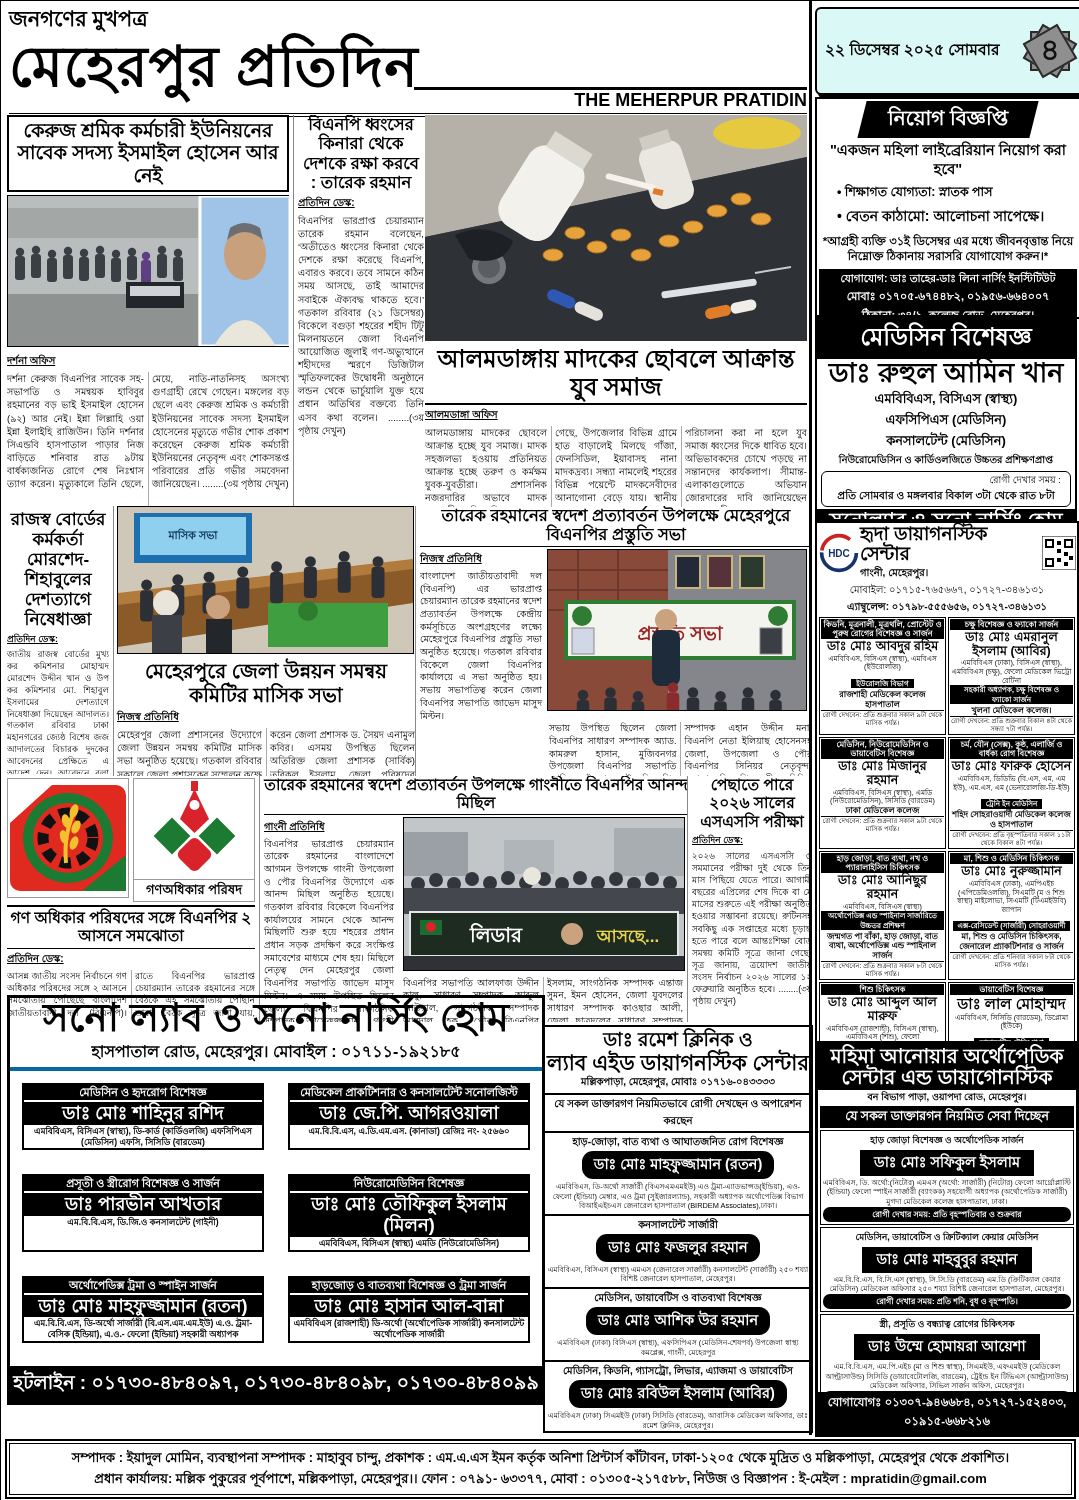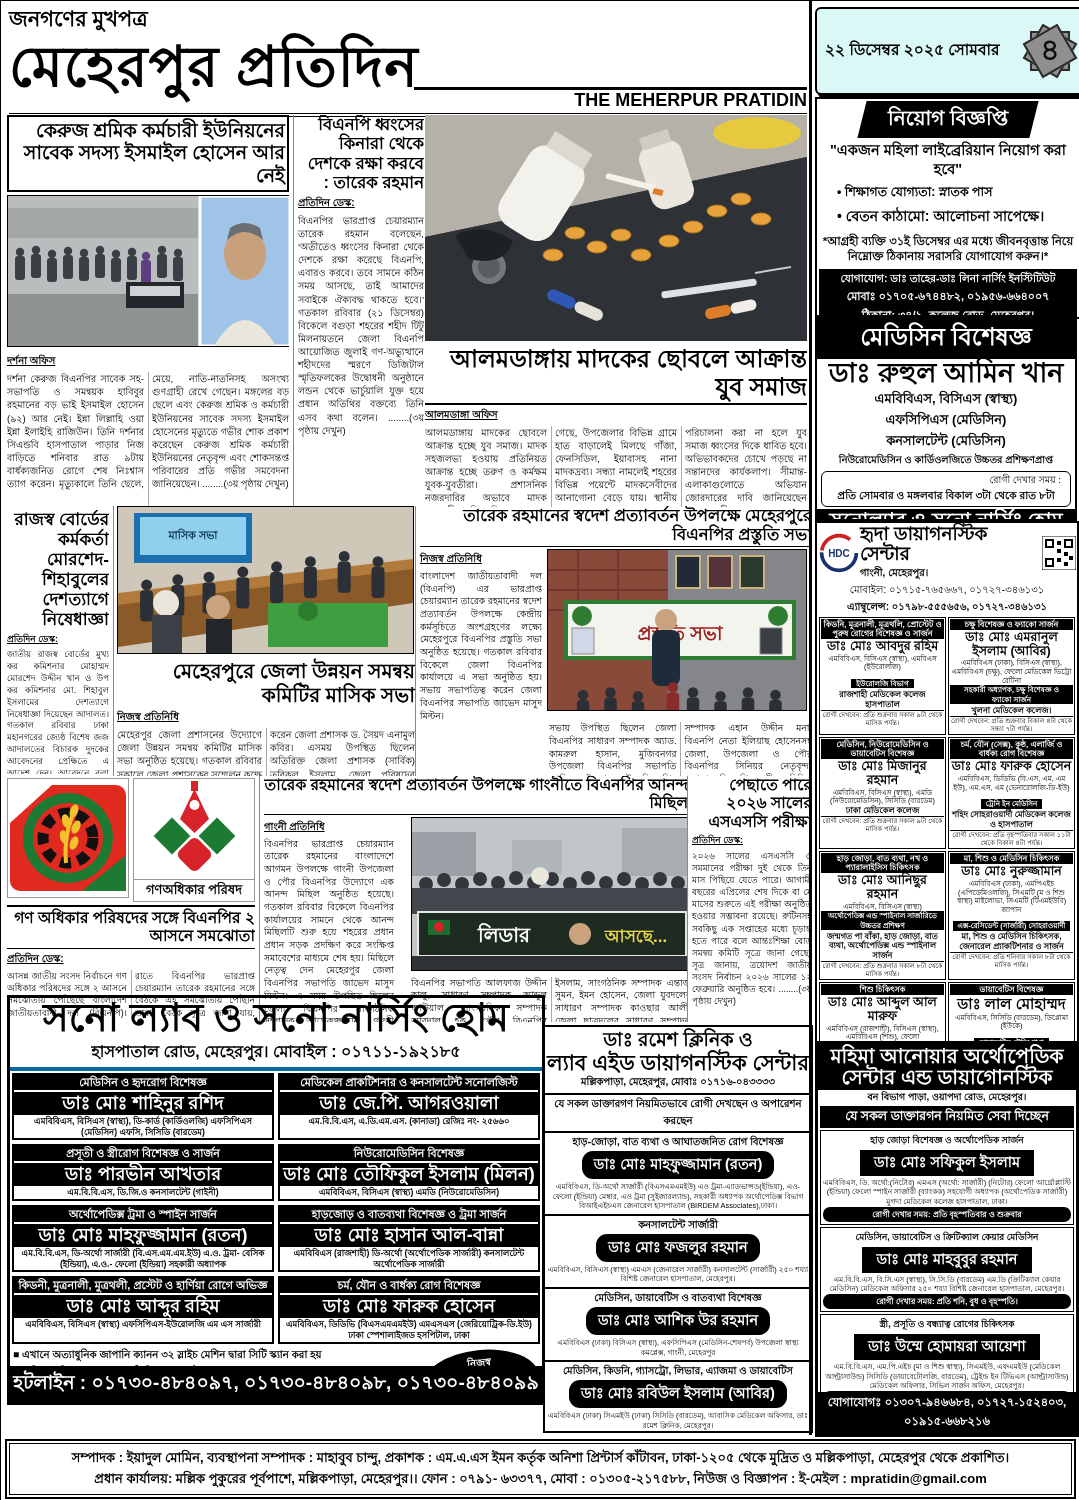--- a/index.html
+++ b/index.html
@@ -7,31 +7,31 @@
         font-family:"Liberation Sans","DejaVu Sans",sans-serif;color:#000;overflow:hidden;
         border:1px solid #000}
   .abs{position:absolute}
   .b1{border:1px solid #000}.b2{border:2px solid #000}.b3{border:3px solid #000}
   .ctr{text-align:center}
   .bar{background:#000;color:#fff}
   .byline{font-weight:bold;text-decoration:underline;font-size:10px;margin:2px 0}
   .bodytx{text-align:justify;font-size:9.5px;line-height:1.38}
   .col2{column-count:2;column-gap:8px;column-rule:1px solid #aaa}
   .col3{column-count:3;column-gap:8px;column-rule:1px solid #aaa}
-  .hl{font-weight:bold;text-align:right;line-height:1.18}
+  .hl{font-weight:bold;text-align:center;line-height:1.18}
   
   .dcard{border:1px solid #000;text-align:center;margin:1px;padding:1px;overflow:hidden;background:#fff}
   .spec{background:#000;color:#fff;font-size:8px;font-weight:bold;padding:1px 2px;line-height:1.15}
   .dname{font-weight:bold;font-size:12.5px;line-height:1.1;padding:1px 0}
   .deg{font-size:7.2px;line-height:1.2}
   .tagb{background:#000;color:#fff;font-size:7.2px;display:inline-block;padding:0 5px;font-weight:bold;line-height:1.3}
   .place{font-size:8.2px;font-weight:bold;line-height:1.15}
   .timeln{font-size:6.6px;border-top:1px solid #000;margin-top:1px;line-height:1.2}
   
-  .scard{border:2px solid #000;text-align:center;margin:2px;overflow:hidden}
+  .scard{border:2px solid #000;text-align:center;margin:12px;overflow:hidden}
   .sspec{background:#000;color:#fff;font-weight:bold;font-size:11px;padding:1px;line-height:1.2}
   .sname{background:#000;color:#fff;font-weight:bold;font-size:18px;padding:1px;margin-top:2px;line-height:1.15}
   .sdeg{font-size:8.6px;font-weight:bold;line-height:1.25;padding:1px}
   
   .rcard{border-top:2px solid #000;text-align:center;padding:3px 2px}
   .rspec{font-weight:bold;font-size:10px;line-height:1.2}
   .rname{background:#000;color:#fff;display:inline-block;border-radius:11px;font-weight:bold;font-size:14.5px;padding:2px 12px;margin:3px 0}
   .rdeg{font-size:7.4px;line-height:1.3}
   
   .mcard{border:1px solid #000;margin:2px;text-align:center;padding:2px;overflow:hidden}
@@ -429,21 +429,21 @@
         <div style="font-weight:bold;font-size:13px;border-top:1px solid #999">গণঅধিকার পরিষদ</div>
       </div>
     </div>
     <div class="hl" style="font-size:15.5px;border-top:2px solid #000;border-bottom:1px solid #000;padding:2px 0;margin-top:3px">গণ অধিকার পরিষদের সঙ্গে বিএনপির ২ আসনে সমঝোতা</div>
     <div class="byline">প্রতিদিন ডেস্ক:</div>
     <div class="bodytx col2" style="font-size:9px;height:82px">আসন্ন জাতীয় সংসদ নির্বাচনে গণ অধিকার পরিষদের সঙ্গে ২ আসনে সমঝোতায় পৌঁছেছে বাংলাদেশ জাতীয়তাবাদী দল (বিএনপি)। গতকাল রবিবার (২১ ডিসেম্বর) রাতে বিএনপির ভারপ্রাপ্ত চেয়ারম্যান তারেক রহমানের সঙ্গে বৈঠকে এই সমঝোতায় পৌঁছান তারা। বৈঠক সূত্রে জানা যায়, ........(৩য় পৃষ্ঠায় দেখুন)</div>
   </div>
 
   <div class="abs" style="left:258px;top:775px;width:424px;height:246px;border-left:1px solid #888;padding-left:4px;overflow:hidden">
     <div class="hl" style="font-size:15.5px;border-bottom:1px solid #000;padding-bottom:1px">তারেক রহমানের স্বদেশ প্রত্যাবর্তন উপলক্ষে গাংনীতে বিএনপির আনন্দ মিছিল</div>
-    <div style="display:flex;gap:17px;margin-top:2px">
+    <div style="display:flex;gap:9px;margin-top:2px">
       <div style="width:130px;flex:0 0 130px">
         <div class="byline">গাংনী প্রতিনিধি</div>
         <div class="bodytx" style="font-size:9.2px">বিএনপির ভারপ্রাপ্ত চেয়ারম্যান তারেক রহমানের বাংলাদেশে আগমন উপলক্ষে গাংনী উপজেলা ও পৌর বিএনপির উদ্যোগে এক আনন্দ মিছিল অনুষ্ঠিত হয়েছে। গতকাল রবিবার বিকেলে বিএনপির কার্যালয়ের সামনে থেকে আনন্দ মিছিলটি শুরু হয়ে শহরের প্রধান প্রধান সড়ক প্রদক্ষিণ করে সংক্ষিপ্ত সমাবেশের মাধ্যমে শেষ হয়। মিছিলে নেতৃত্ব দেন মেহেরপুর জেলা বিএনপির সভাপতি জাভেদ মাসুদ মিল্টন। এ সময় উপস্থিত ছিলেন জেলা বিএনপির সাংগঠনিক সম্পাদক আখেরুজ্জামান, গাংনী উপজেলা</div>
       </div>
       <div>
         <svg width="280" height="152" viewBox="0 0 280 152" style="border:1px solid #000">
           <rect width="280" height="152" fill="#c3c6c9"></rect>
           <rect x="0" y="14" width="64" height="44" fill="#9aa0a5"></rect>
           <rect x="210" y="10" width="70" height="48" fill="#a8adb1"></rect>
           <rect x="100" y="22" width="50" height="34" fill="#b0b5b9"></rect>

